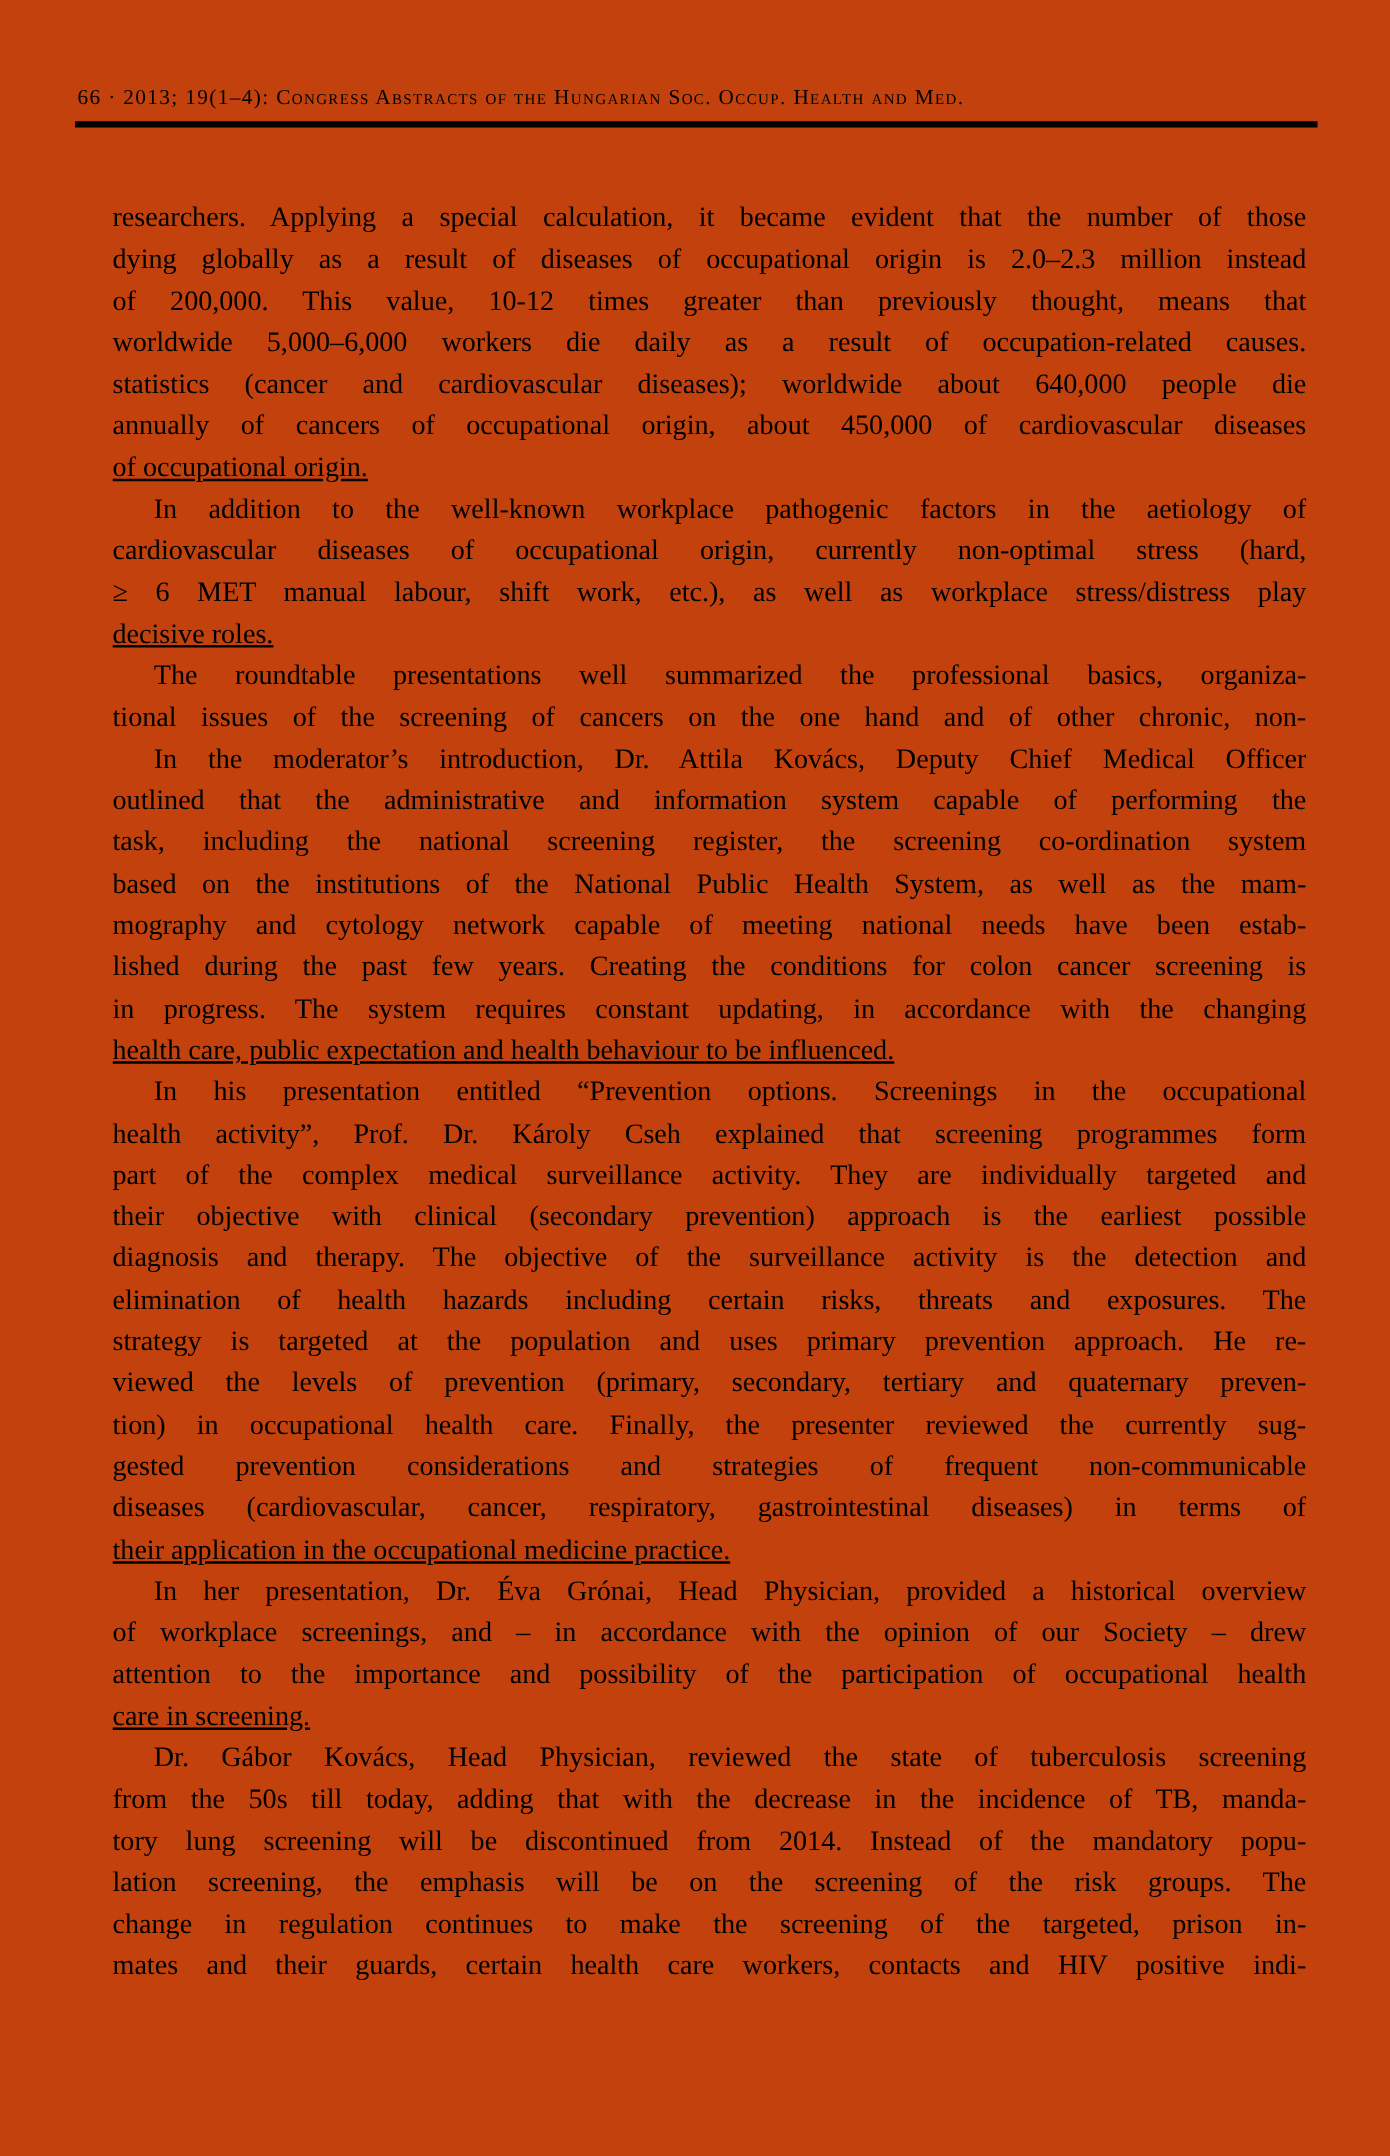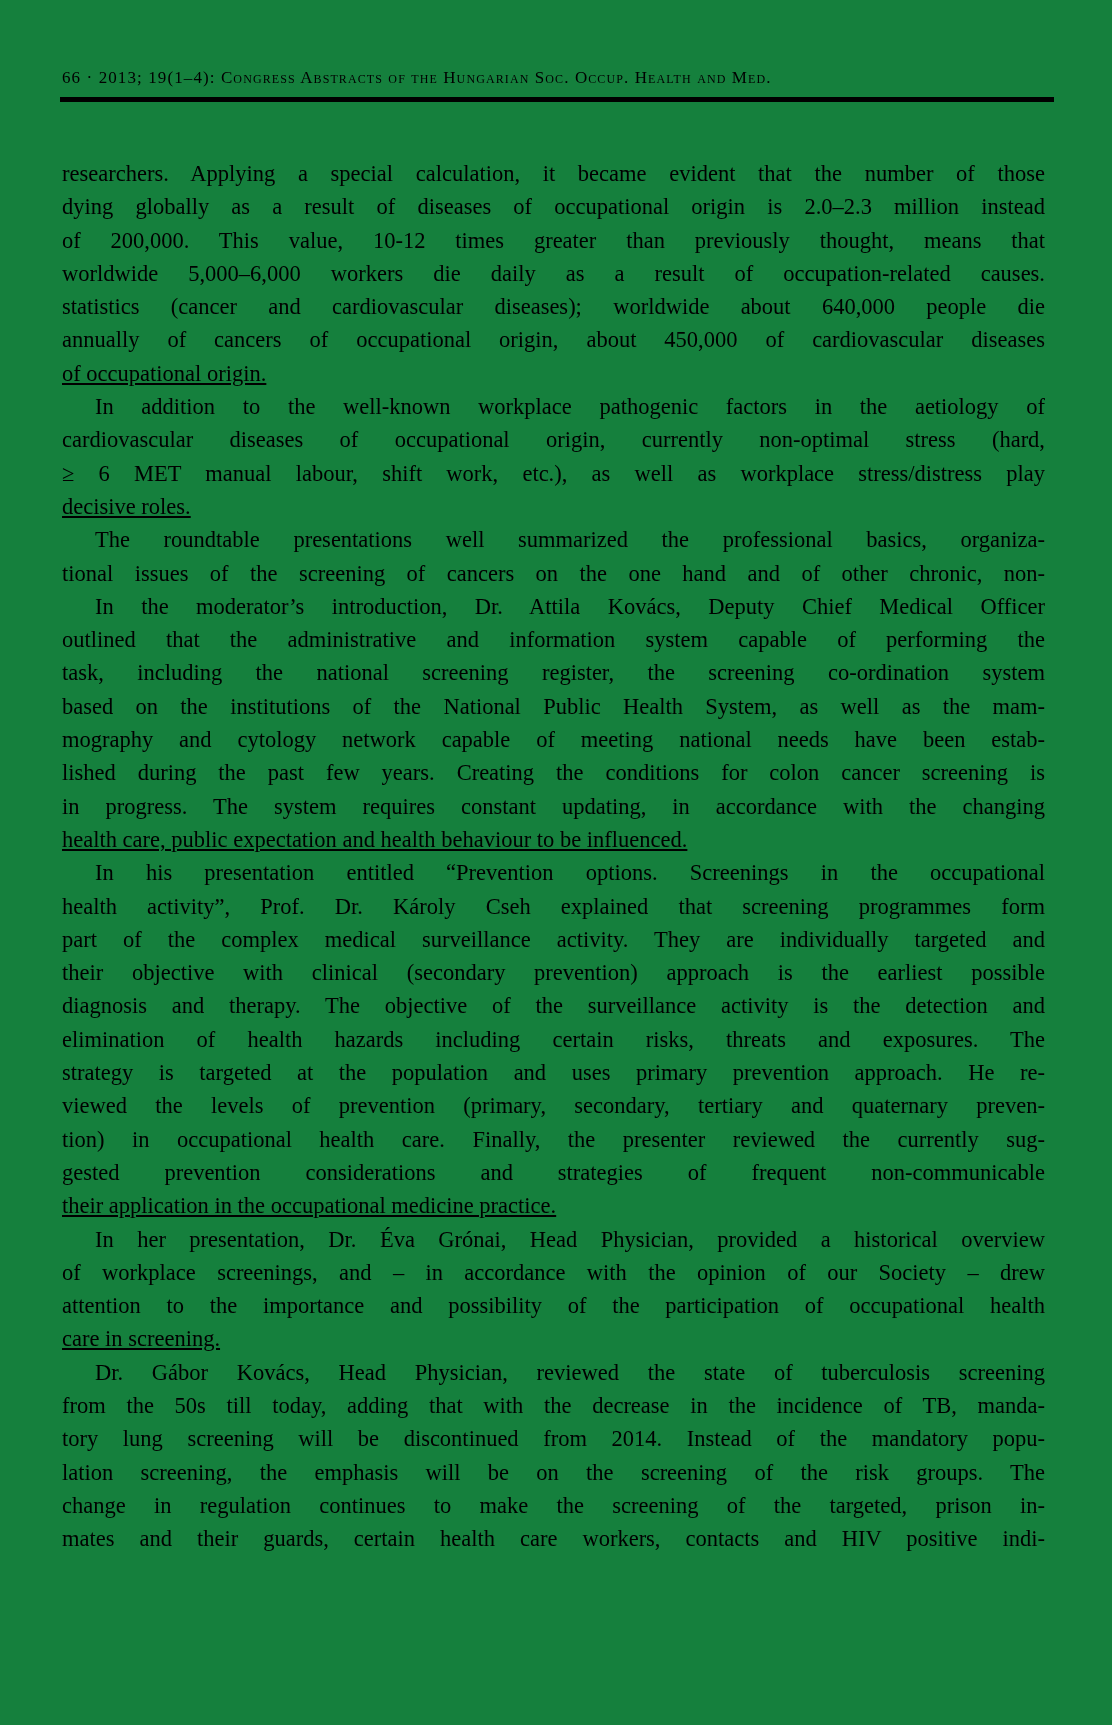--- a/index.html
+++ b/index.html
@@ -1,20 +1,20 @@
 <!DOCTYPE html>
 <html><head>
 <meta charset="utf-8">
 <style>
   html, body { margin: 0; padding: 0; }
   .page {
     position: relative;
     width: 1112px;
     height: 1725px;
-    background: #15803d;
+    background: #c2410c;
     color: #000000;
     font-family: "Liberation Serif", serif;
     overflow: hidden;
   }
   .running-header {
     position: absolute;
     left: 62px;
     top: 68px;
     width: 990px;
     font-size: 17px;
@@ -38,20 +38,21 @@
     font-size: 22.5px;
     line-height: 33.3px;
   }
   .paragraph { margin: 0; padding: 0; }
   .line {
     text-align: justify;
     text-align-last: justify;
     height: 33.3px;
     overflow: hidden;
     white-space: normal;
+    margin-left: 28px;
   }
   .line.last { text-align-last: left; text-decoration: underline; }
   .paragraph.indented .line.first { text-indent: 33px; }
 </style>
 </head>
 <body>
 
 <div class="page">
   <div class="running-header">66 · 2013; 19(1–4): Congress Abstracts of the Hungarian Soc. Occup. Health and Med.</div>
   <div class="header-rule"></div>
@@ -89,20 +90,21 @@
         <div class="line first">In his presentation entitled “Prevention options. Screenings in the occupational</div>
         <div class="line">health activity”, Prof. Dr. Károly Cseh explained that screening programmes form</div>
         <div class="line">part of the complex medical surveillance activity. They are individually targeted and</div>
         <div class="line">their objective with clinical (secondary prevention) approach is the earliest possible</div>
         <div class="line">diagnosis and therapy. The objective of the surveillance activity is the detection and</div>
         <div class="line">elimination of health hazards including certain risks, threats and exposures. The</div>
         <div class="line">strategy is targeted at the population and uses primary prevention approach. He re-</div>
         <div class="line">viewed the levels of prevention (primary, secondary, tertiary and quaternary preven-</div>
         <div class="line">tion) in occupational health care. Finally, the presenter reviewed the currently sug-</div>
         <div class="line">gested prevention considerations and strategies of frequent non-communicable</div>
+        <div class="line">diseases (cardiovascular, cancer, respiratory, gastrointestinal diseases) in terms of</div>
         <div class="line last">their application in the occupational medicine practice.</div>
       </div>
       <div class="paragraph indented">
         <div class="line first">In her presentation, Dr. Éva Grónai, Head Physician, provided a historical overview</div>
         <div class="line">of workplace screenings, and – in accordance with the opinion of our Society – drew</div>
         <div class="line">attention to the importance and possibility of the participation of occupational health</div>
         <div class="line last">care in screening.</div>
       </div>
       <div class="paragraph indented">
         <div class="line first">Dr. Gábor Kovács, Head Physician, reviewed the state of tuberculosis screening</div>

